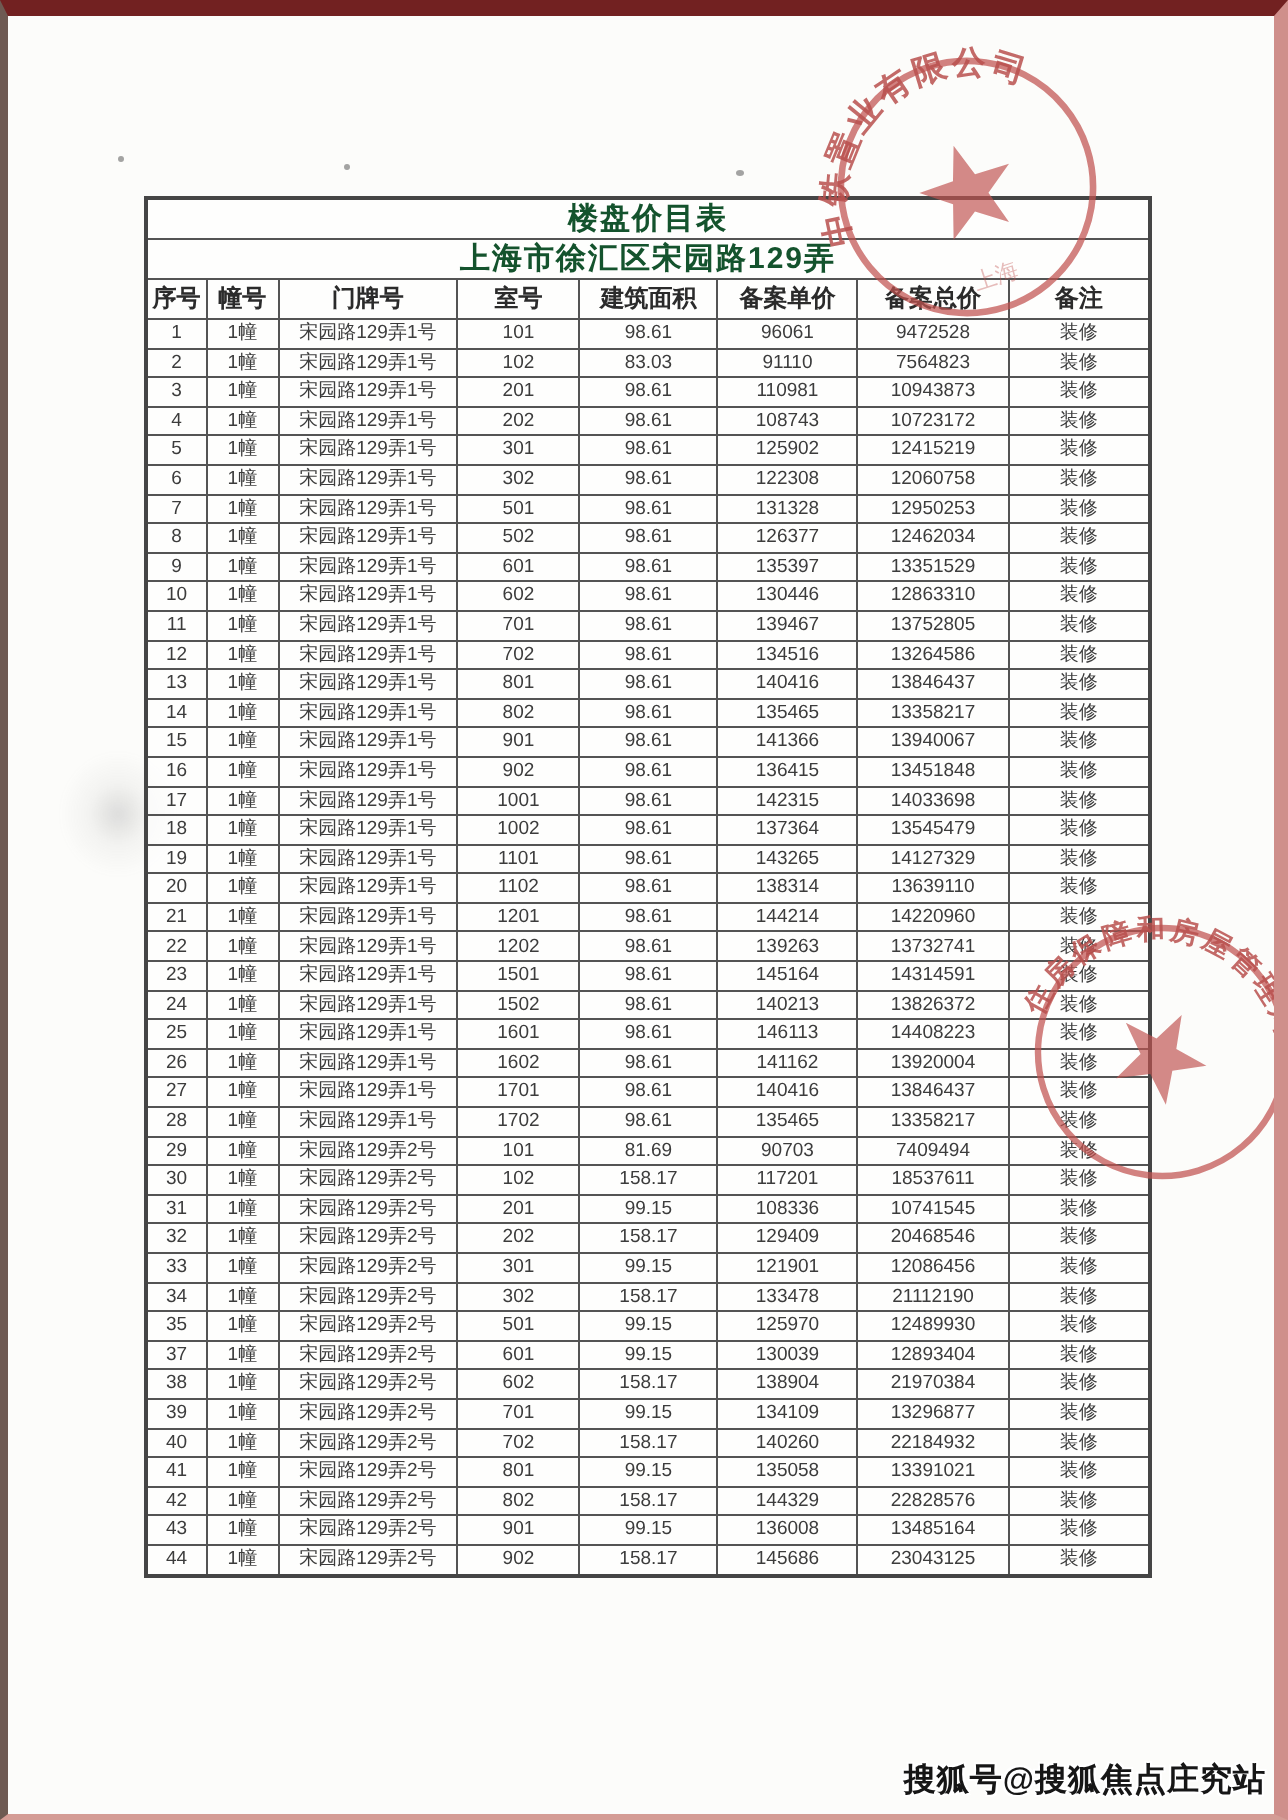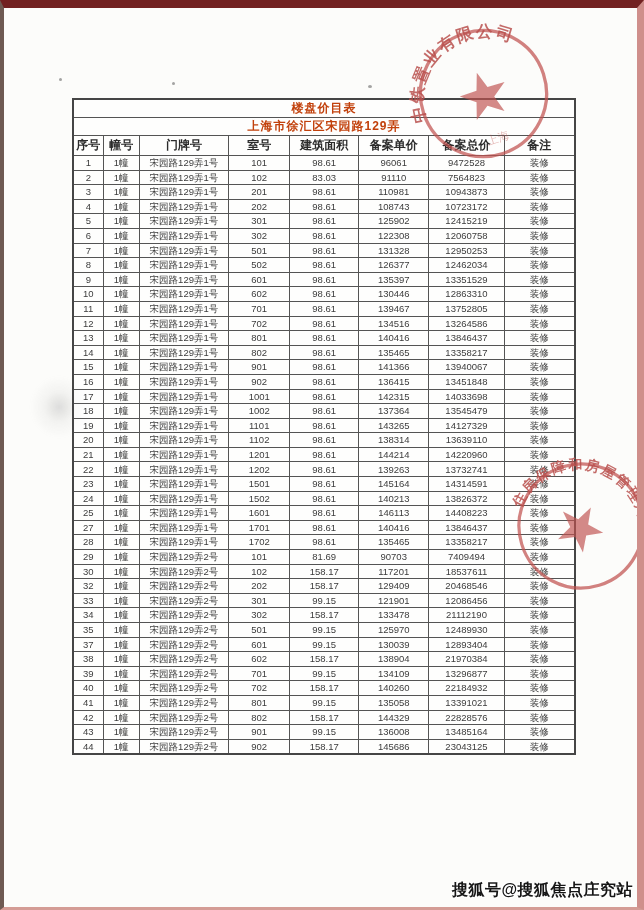--- a/index.html
+++ b/index.html
@@ -19,21 +19,21 @@
     position:absolute;left:68px;top:90px;width:504px;
     border-collapse:collapse;table-layout:fixed;
     background:rgba(255,255,255,0.6);
     border:2px solid #454545;
   }
   .price-table td,.price-table th{
     border:1px solid #545454;
     text-align:center;vertical-align:middle;
     padding:0;overflow:hidden;white-space:nowrap;
   }
-  .title-cell{height:17px;font-size:12px;font-weight:600;color:#c2410c;letter-spacing:1px;}
+  .title-cell{height:17px;font-size:15px;font-weight:600;color:#14532d;letter-spacing:1px;}
   .price-table thead th{height:19px;font-size:12px;font-weight:700;color:#2b2b2b;}
   .price-table tbody td{height:13.6px;font-size:9.5px;color:#3c3c3c;line-height:1;}
   .seal{position:absolute;pointer-events:none;}
   .seal-ring{fill:none;stroke:#c0524f;stroke-width:3.2;opacity:0.72;}
   .seal-text{fill:#b9514e;opacity:0.85;font-weight:600;letter-spacing:2px;}
   .seal-star{fill:#c0524f;opacity:0.68;}
   .seal-sub{fill:#c0524f;opacity:0.38;font-size:11px;}
   .stamp-company{left:402px;top:8px;width:155px;height:155px;transform:rotate(-18deg);}
   .stamp-bureau{left:502px;top:443px;width:150px;height:150px;transform:rotate(28deg);}
   .watermark{
@@ -335,20 +335,30 @@
           <td>25</td>
           <td>1幢</td>
           <td>宋园路129弄1号</td>
           <td>1601</td>
           <td>98.61</td>
           <td>146113</td>
           <td>14408223</td>
           <td>装修</td>
         </tr>
         <tr>
+          <td>26</td>
+          <td>1幢</td>
+          <td>宋园路129弄1号</td>
+          <td>1602</td>
+          <td>98.61</td>
+          <td>141162</td>
+          <td>13920004</td>
+          <td>装修</td>
+        </tr>
+        <tr>
           <td>27</td>
           <td>1幢</td>
           <td>宋园路129弄1号</td>
           <td>1701</td>
           <td>98.61</td>
           <td>140416</td>
           <td>13846437</td>
           <td>装修</td>
         </tr>
         <tr>
@@ -372,20 +382,30 @@
           <td>装修</td>
         </tr>
         <tr>
           <td>30</td>
           <td>1幢</td>
           <td>宋园路129弄2号</td>
           <td>102</td>
           <td>158.17</td>
           <td>117201</td>
           <td>18537611</td>
+          <td>装修</td>
+        </tr>
+        <tr>
+          <td>31</td>
+          <td>1幢</td>
+          <td>宋园路129弄2号</td>
+          <td>201</td>
+          <td>99.15</td>
+          <td>108336</td>
+          <td>10741545</td>
           <td>装修</td>
         </tr>
         <tr>
           <td>32</td>
           <td>1幢</td>
           <td>宋园路129弄2号</td>
           <td>202</td>
           <td>158.17</td>
           <td>129409</td>
           <td>20468546</td>

